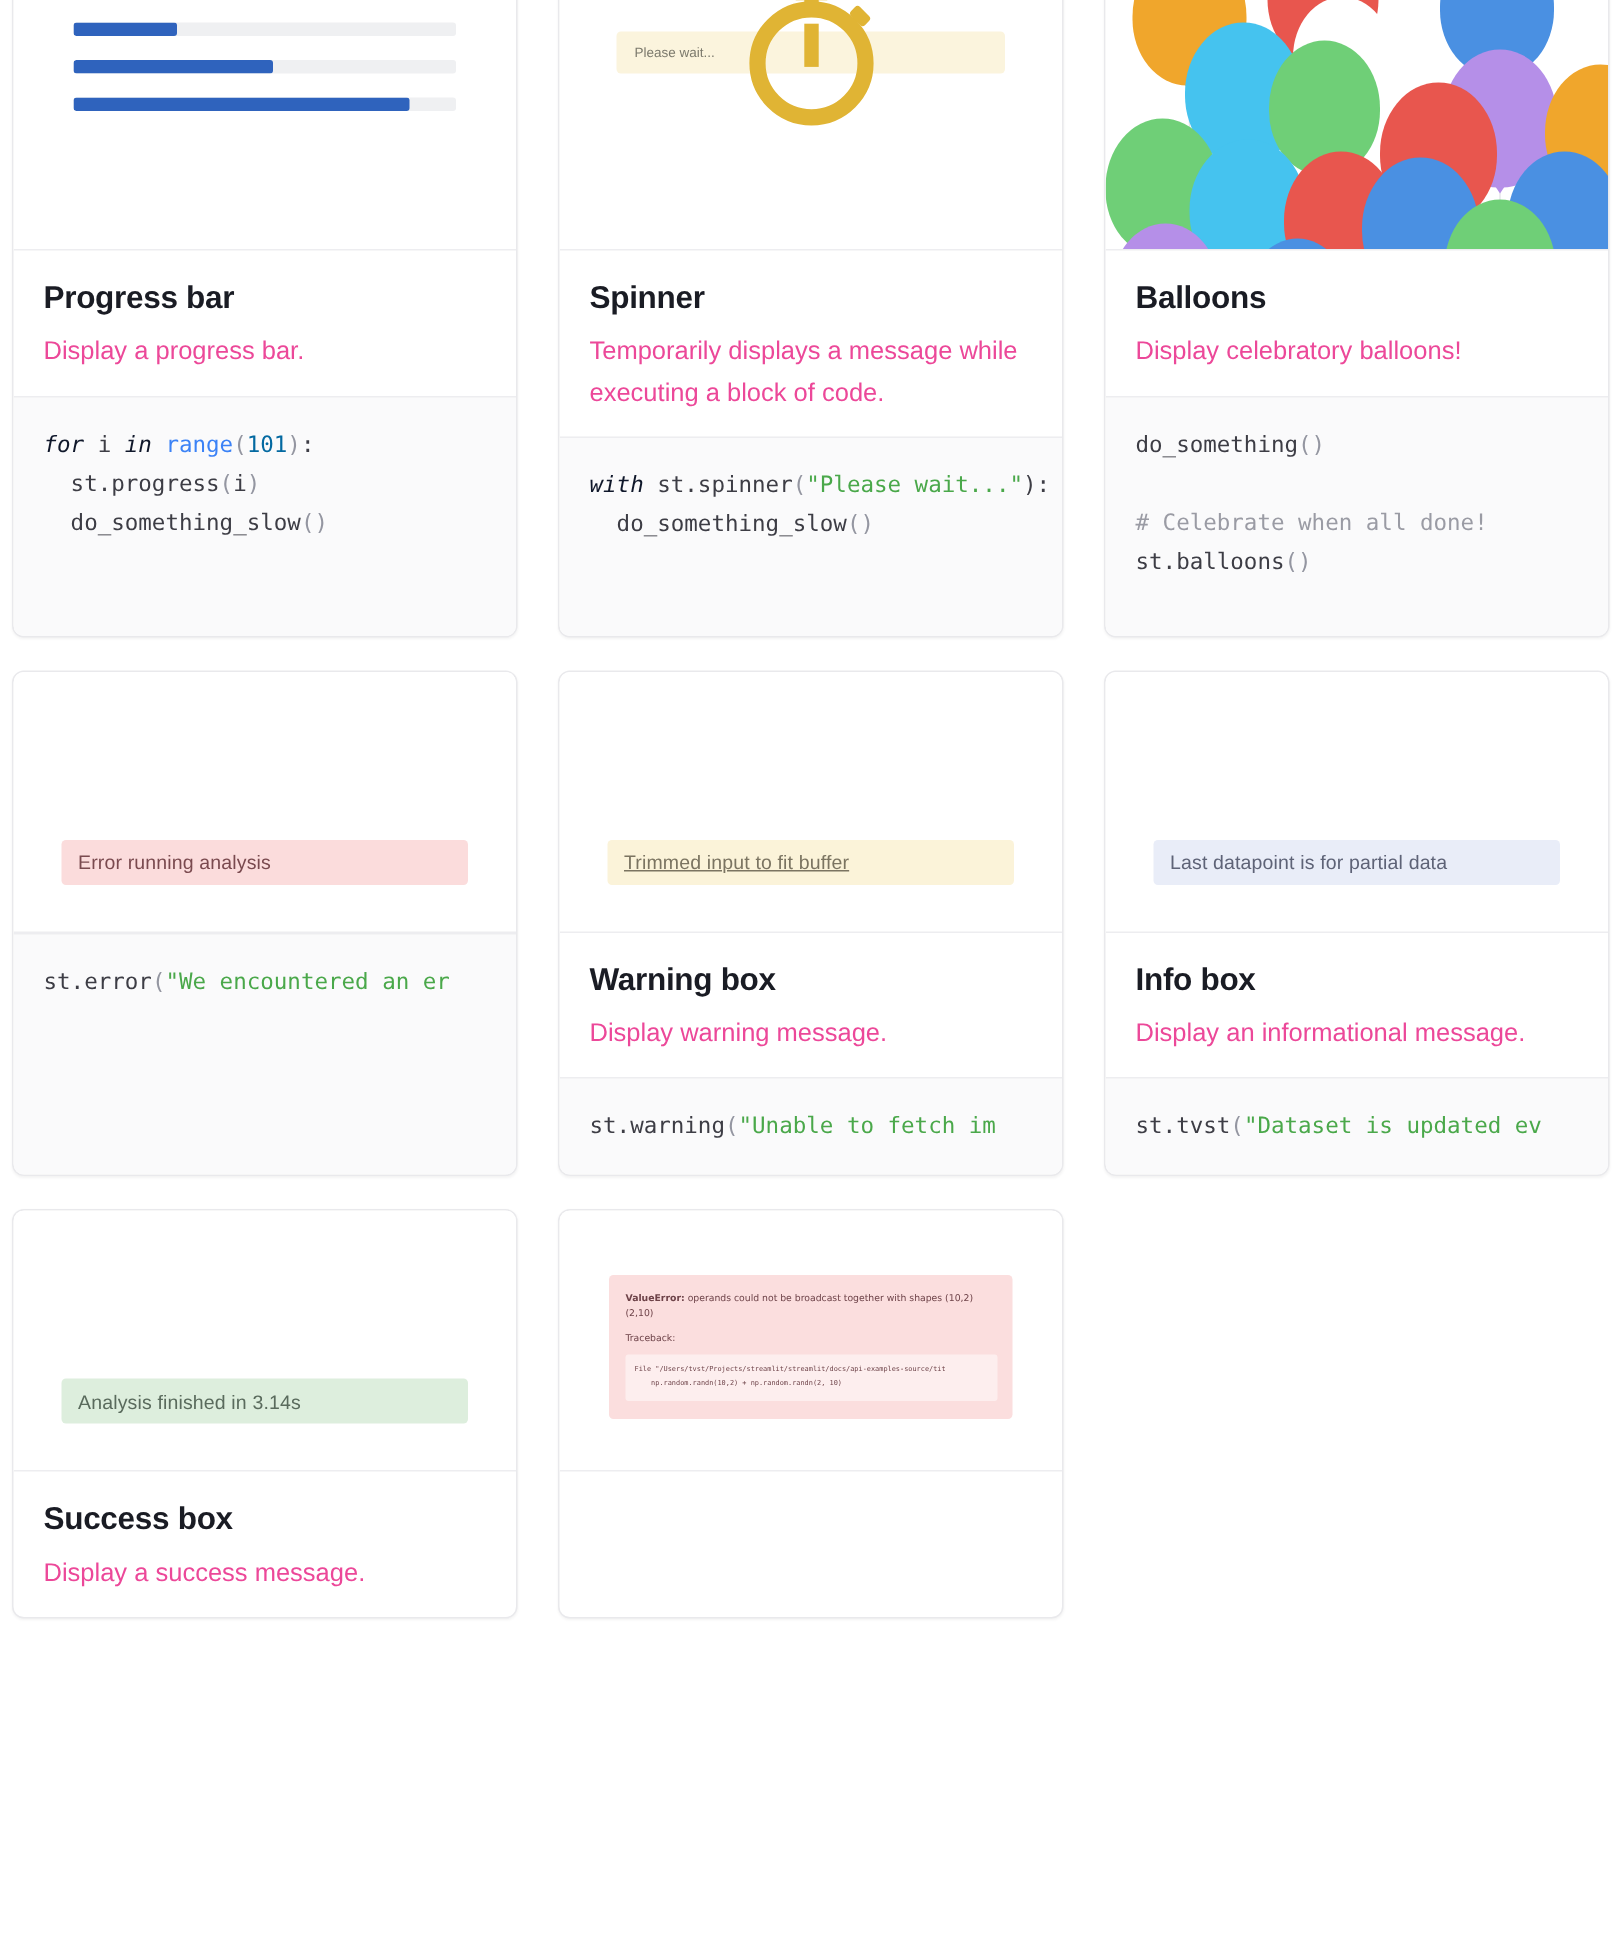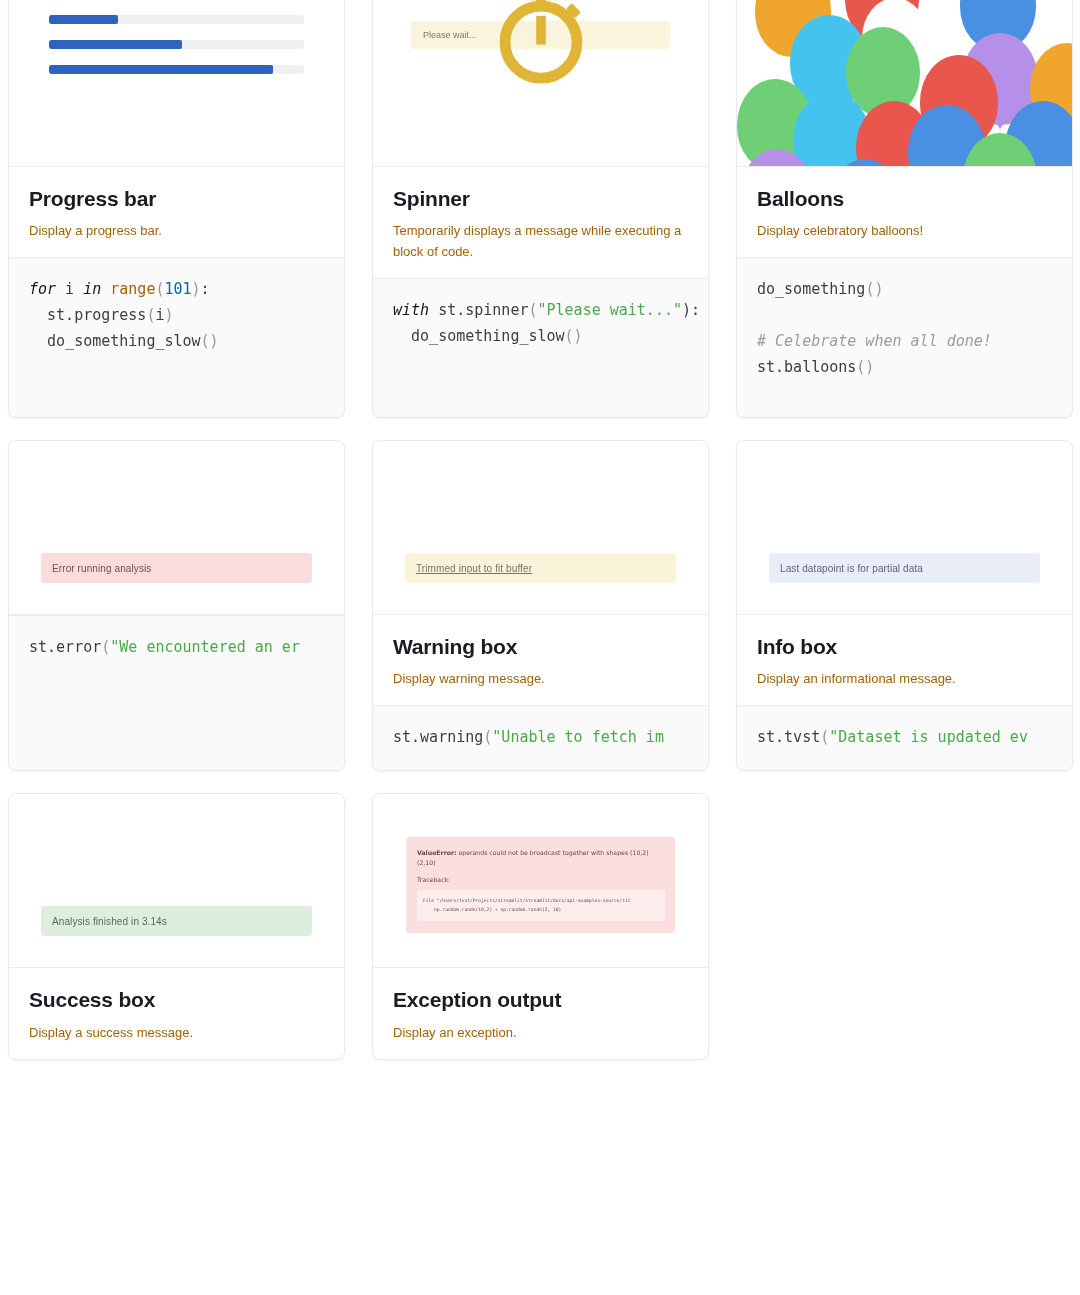--- a/index.html
+++ b/index.html
@@ -46,44 +46,44 @@
   }
   .card-title {
     font-size: 21px;
     font-weight: bold;
     color: #1a1c24;
     letter-spacing: -0.2px;
     margin: 0 0 9px 0;
     line-height: 1.15;
   }
   .card-desc {
-    font-size: 13px;
-    color: #a16207;
+    font-size: 17px;
+    color: #ec4899;
     line-height: 1.62;
     margin: 0;
   }
   .card-code {
     border-top: 1px solid #ededf0;
     background: #fafafb;
     padding: 18px 20px 20px 20px;
     font-family: "DejaVu Sans Mono", "Liberation Mono", monospace;
     font-size: 15px;
     line-height: 1.74;
     color: #3d3d45;
     white-space: pre;
     overflow: hidden;
     flex: 1;
   }
   .card-code.tall { min-height: 160px; }
   .k-kw   { color: #0f172a; font-style: italic; }
-  .k-fn   { color: #a16207; }
+  .k-fn   { color: #3b82f6; }
   .k-num  { color: #0369a1; }
   .k-str  { color: #4aa84a; }
   .k-punc { color: #9496a1; }
-  .k-com  { color: #9a9ba4; font-style: italic; }
+  .k-com  { color: #9a9ba4; }
 
   
   .prog-wrap { padding: 22px 40px 0 40px; }
   .prog-track {
     height: 9px; background: #eff0f2; border-radius: 2px;
     margin-bottom: 16px; position: relative; overflow: hidden;
   }
   .prog-fill { position: absolute; left: 0; top: 0; bottom: 0; background: #2f63bd; border-radius: 2px; }
 
   
@@ -108,21 +108,21 @@
   .balloon .string {
     position: absolute; left: 50%; top: 100%; width: 1px; height: 70px;
     background: #e6e6ea; transform: translateX(-50%);
   }
 
   
   .alert-media { position: relative; background: #fff; }
   .alert-box {
     position: absolute; left: 32px; right: 32px; top: 112px; height: 30px;
     border-radius: 3px; display: flex; align-items: center; padding-left: 11px;
-    font-size: 10px; letter-spacing: 0.1px;
+    font-size: 13px; letter-spacing: 0.1px;
   }
   .alert-error   { background: #fbdcdc; color: #7a4a4f; }
   .alert-warning { background: #fbf3d9; color: #7b7461; text-decoration: underline; }
   .alert-info    { background: #e9edf8; color: #5e6377; }
   .alert-success { background: #ddeedd; color: #5a6b5d; }
 
   
   .exc-media { position: relative; background: #fff; }
   .exc-box {
     position: absolute; left: 33px; right: 33px; top: 43px;
@@ -301,19 +301,15 @@
       </div>
       <div class="card">
         <div class="card-media exc-media">
           <div class="exc-box">
             <div class="exc-title"><b>ValueError:</b> operands could not be broadcast together with shapes (10,2) (2,10)</div>
             <div class="exc-tb-label">Traceback:</div>
             <div class="exc-code">File "/Users/tvst/Projects/streamlit/streamlit/docs/api-examples-source/tit
     np.random.randn(10,2) + np.random.randn(2, 10)</div>
           </div>
         </div>
-        <div class="card-body">
-          <div class="card-title">Exception output</div>
-          <div class="card-desc">Display an exception.</div>
-        </div>
       </div>
     </div>
 </div>
 
 </body></html>

